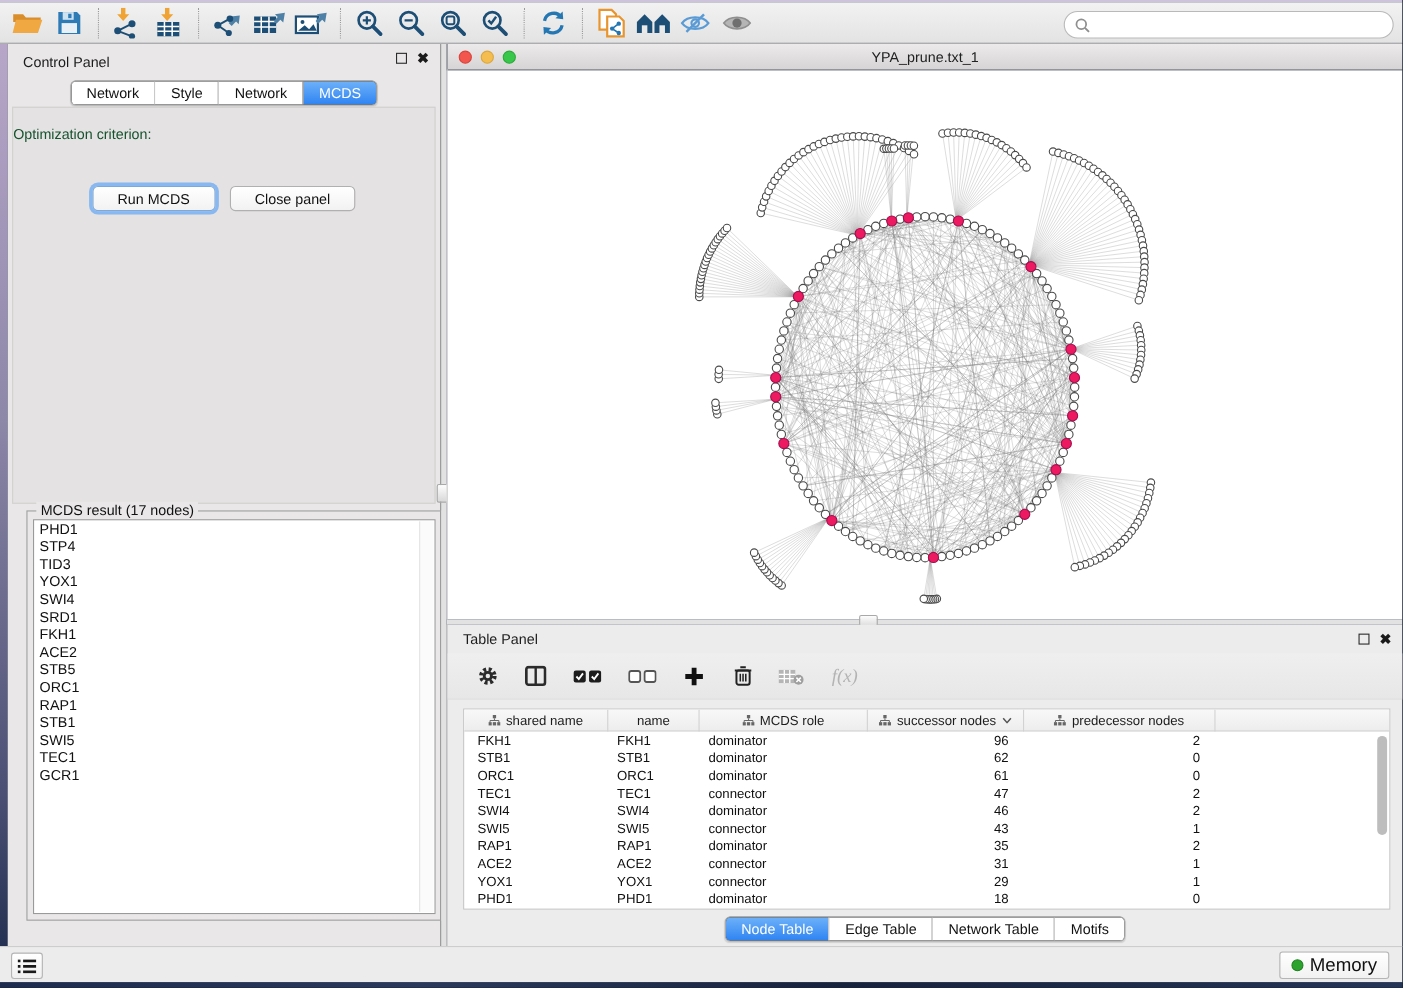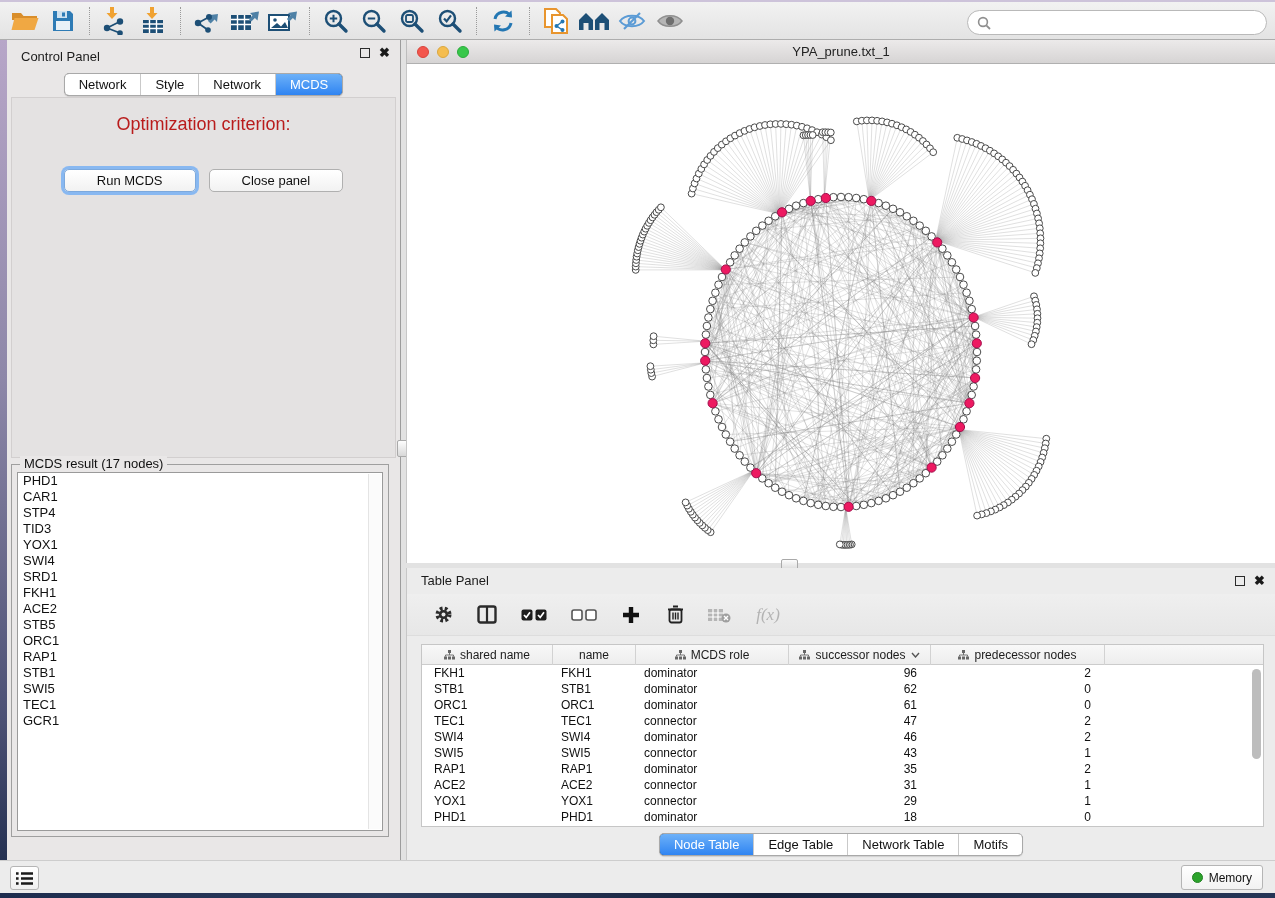--- a/index.html
+++ b/index.html
@@ -34,33 +34,33 @@
 
   .seg-tabs { display:inline-flex; background:#404040; border:1px solid #a9a9a9; border-radius:5px; overflow:hidden;
     box-shadow:0 1px 1px rgba(0,0,0,.12); }
   .seg-tab { padding:3px 14px; font-size:13px; color:#111; border-left:1px solid #c9c9c9; background:#fff; }
   .seg-tab:first-child { border-left:none; }
   .seg-tab.active { background:linear-gradient(#6db1f8,#2f84f2); color:#fff; }
   .cp-tabs-row { position:absolute; left:0; top:33px; width:100%; text-align:center; }
 
   .cp-inner { position:absolute; left:4px; top:57px; width:385px; height:361px;
     background:#e4e2e2; border:1px solid #d2cfcf; }
-  .opt-label { position:absolute; top:16px; width:100%; text-align:center; font-size:18px; color:#b91c1c; }
+  .opt-label { position:absolute; top:16px; width:100%; text-align:left; font-size:13px; color:#14532d; }
   .select { position:absolute; left:34px; top:38px; width:314px; height:24px; background:#fff;
     border:1px solid #b6b6b6; border-radius:5px; display:flex; align-items:center; }
   .select .sel-text { flex:1; padding-left:12px; font-size:13px; color:#111; white-space:nowrap; }
   .stepper { width:22px; height:22px; margin-right:0; border-radius:4px;
     background:linear-gradient(#7cbafc,#2f84f2); display:flex; flex-direction:column;
     align-items:center; justify-content:center; gap:2px; }
   .btn-row { position:absolute; left:0; top:71px; width:100%; display:flex; justify-content:center; gap:13px; }
   .mac-btn { background:linear-gradient(#ffffff,#f2f2f2); border:1px solid #b0b0b0; border-radius:5px;
-    font-size:13px; padding:3px 32px; color:#111; }
+    font-size:13px; padding:3px 22px; color:#111; }
   .mac-btn.focus { box-shadow:0 0 0 3px rgba(106,169,246,.75); border-color:#7ca9dd; }
 
-  .mcds-fieldset { position:absolute; left:4px; top:424px; width:378px; height:373px;
+  .mcds-fieldset { position:absolute; left:17px; top:424px; width:378px; height:373px;
     border:1px solid #9f9f9f; background:transparent; }
   .mcds-legend { position:absolute; top:-9px; left:8px; background:#e9e7e7; padding:0 4px; font-size:13px; color:#111; }
   .mcds-list { position:absolute; left:5px; top:7px; right:5px; bottom:5px; background:#fff;
     border:1px solid #9a9a9a; overflow:hidden; }
   .mcds-item { font-size:13px; line-height:16px; padding-left:5px; color:#111; }
   .mcds-scroll { position:absolute; top:1px; bottom:1px; right:1px; width:13px; background:#fbfbfb;
     border-left:1px solid #e4e4e4; }
 
   
   .vdivider { position:absolute; left:401px; top:40px; width:5px; height:820px; background:#e2e2e2; }
@@ -101,21 +101,21 @@
   .tbl-scroll { position:absolute; right:2px; top:24px; width:9px; height:150px; }
   .tbl-thumb { position:absolute; left:0; top:0; width:9px; height:90px; background:#bdbdbd; border-radius:5px; }
 
   .tp-tabs-row { position:absolute; left:0; top:265px; width:100%; text-align:center; }
 
   
   .status-bar { position:absolute; left:0; top:860px; width:1275px; height:33px; background:#ececec; border-top:1px solid #cdcdcd; }
   .list-btn { position:absolute; left:10px; top:5px; width:29px; height:24px; background:linear-gradient(#fff,#f0f0f0);
     border:1px solid #b5b5b5; border-radius:3px; display:flex; align-items:center; justify-content:center; }
   .memory-btn { position:absolute; right:12px; top:4px; height:25px; background:linear-gradient(#fff,#f2f2f2);
-    border:1px solid #b5b5b5; border-radius:3px; display:flex; align-items:center; gap:6px; padding:0 10px; font-size:12px; color:#111; }
+    border:1px solid #b5b5b5; border-radius:3px; display:flex; align-items:center; gap:6px; padding:0 10px; font-size:17px; color:#111; }
   .mem-dot { width:11px; height:11px; border-radius:50%; background:#2ca32c; border:1px solid #238223; }
 </style>
 </head>
 <body>
 
 <div class="screen">
 
   <div class="toolbar">
     <button class="tbtn">
       <svg width="28" height="24" viewBox="0 0 28 24">
@@ -273,21 +273,20 @@
         <button class="mac-btn focus">Run MCDS</button>
         <button class="mac-btn">Close panel</button>
       </div>
     </div>
 
     <div class="mcds-fieldset">
       <span class="mcds-legend">MCDS result (17 nodes)</span>
       <div class="mcds-list" id="mcds-list">
         <div class="mcds-scroll"></div>
       <div class="mcds-item">PHD1</div>
-          <div class="mcds-item">CAR1</div>
           <div class="mcds-item">STP4</div>
           <div class="mcds-item">TID3</div>
           <div class="mcds-item">YOX1</div>
           <div class="mcds-item">SWI4</div>
           <div class="mcds-item">SRD1</div>
           <div class="mcds-item">FKH1</div>
           <div class="mcds-item">ACE2</div>
           <div class="mcds-item">STB5</div>
           <div class="mcds-item">ORC1</div>
           <div class="mcds-item">RAP1</div>

